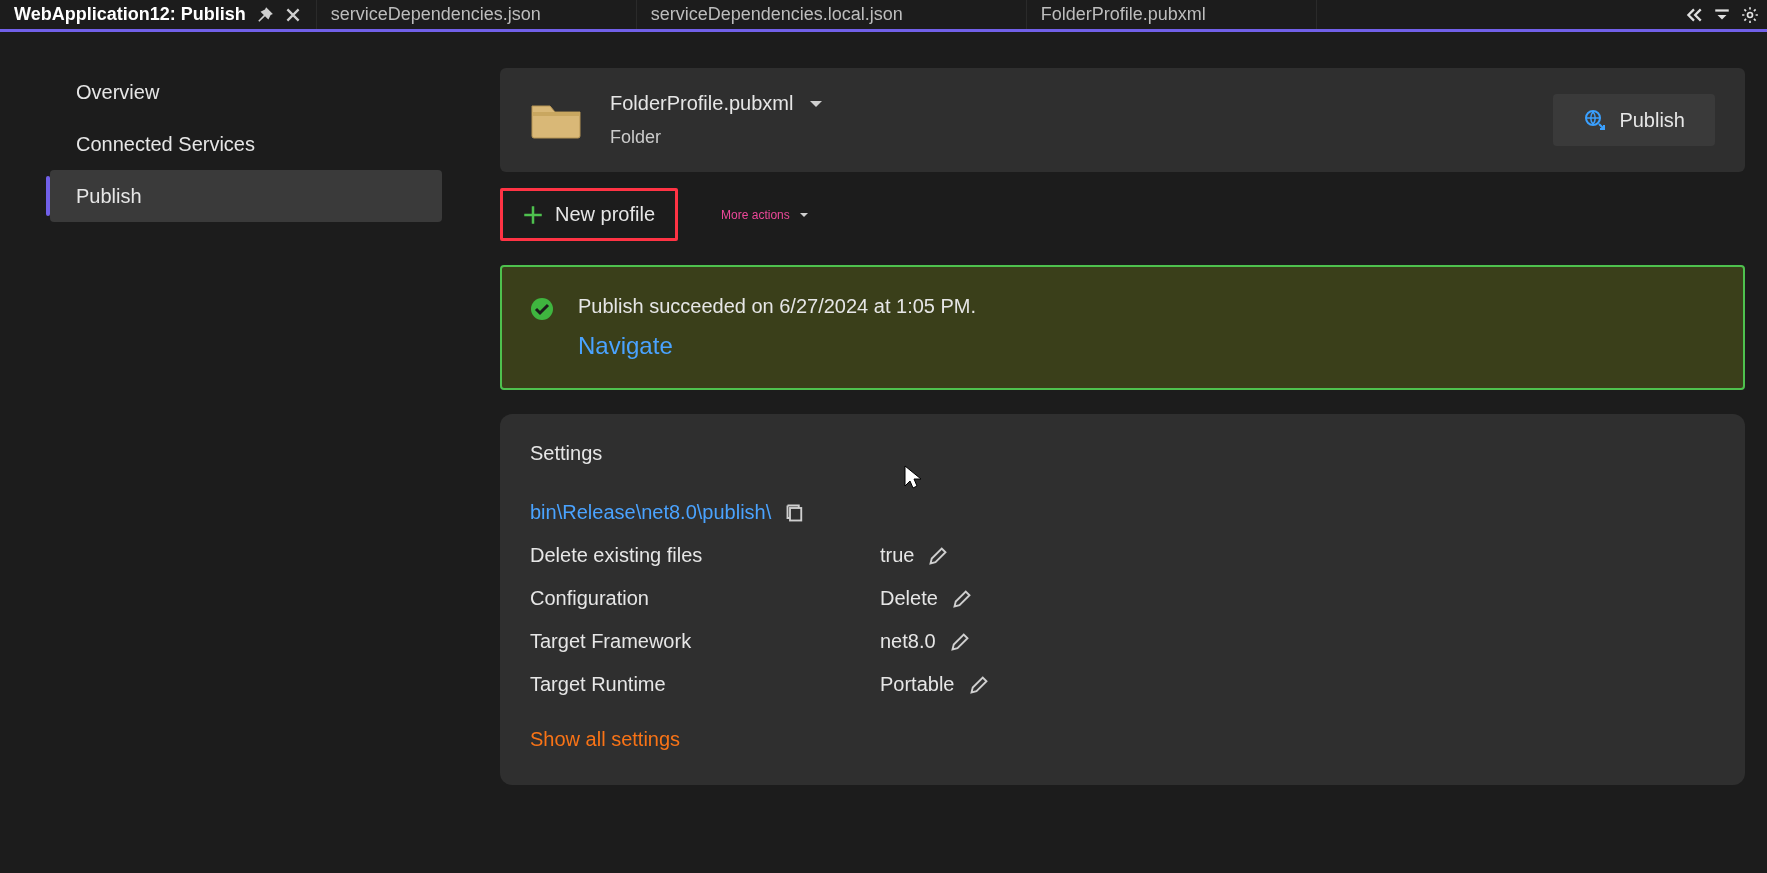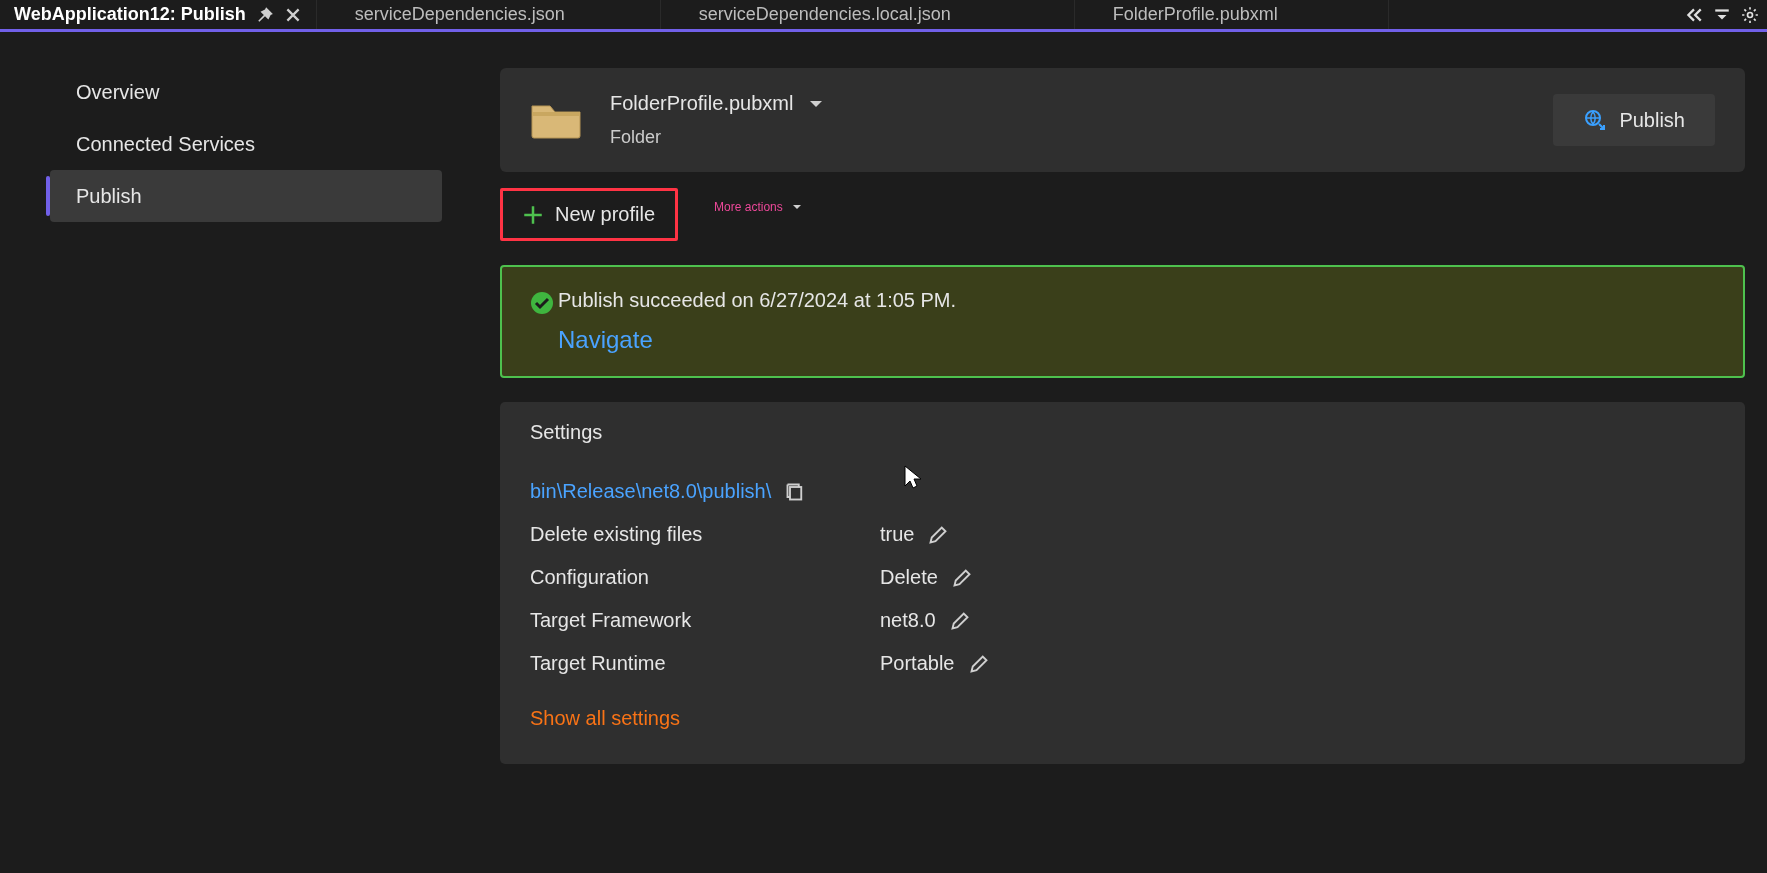--- a/index.html
+++ b/index.html
@@ -13,21 +13,20 @@
   overflow: hidden;
 }
 
 
 .tabbar {
   display: flex;
   align-items: stretch;
   height: 32px;
   background: #1c1c1c;
   border-bottom: 3px solid #7160e8;
-  gap: 24px;
 }
 .tab {
   display: flex;
   align-items: center;
   padding: 0 14px;
   color: #bdbdbd;
   font-size: 18px;
   gap: 10px;
   border-right: 1px solid #2a2a2a;
   min-width: 0;
@@ -112,22 +111,22 @@
   border-radius: 4px;
   display: flex;
   align-items: center;
   gap: 12px;
 }
 .publish-btn .ico { width: 24px; height: 24px; }
 
 
 .toolbar {
   display: flex;
-  align-items: flex-start;
-  gap: 28px;
+  align-items: center;
+  gap: 35px;
   margin: 16px 22px 0 22px;
 }
 .new-profile-btn {
   background: transparent;
   border: 3px solid #ff3344;
   color: #e6e6e6;
   font-size: 20px;
   padding: 12px 20px;
   display: flex;
   align-items: center;
@@ -143,35 +142,35 @@
   color: #ec4899;
   padding: 12px 8px;
 }
 
 
 .banner {
   margin: 24px 22px 0 22px;
   border: 2px solid #4ec14e;
   background: #3a3f1a;
   border-radius: 4px;
-  padding: 22px 28px;
-  display: flex;
-  gap: 4px;
+  padding: 28px 28px;
+  display: flex;
+  gap: 24px;
 }
 .banner-check { width: 24px; height: 24px; flex-shrink: 0; margin-top: 2px; }
 .banner-body { display: flex; flex-direction: column; gap: 14px; }
 .banner-msg { font-size: 20px; color: #e6e6e6; }
 .banner-link { font-size: 24px; color: #4aa3ff; text-decoration: none; }
 
 
 .settings-card {
   margin: 24px 22px 0 22px;
   background: #2f2f2f;
-  border-radius: 5px;
-  padding: 19px 30px 34px 30px;
+  border-radius: 12px;
+  padding: 28px 30px 34px 30px;
 }
 .settings-title { font-size: 20px; color: #e6e6e6; margin-bottom: 26px; }
 .setting-row {
   display: flex;
   align-items: center;
   font-size: 20px;
   color: #e6e6e6;
   padding: 10px 0;
 }
 .setting-label { width: 350px; }

